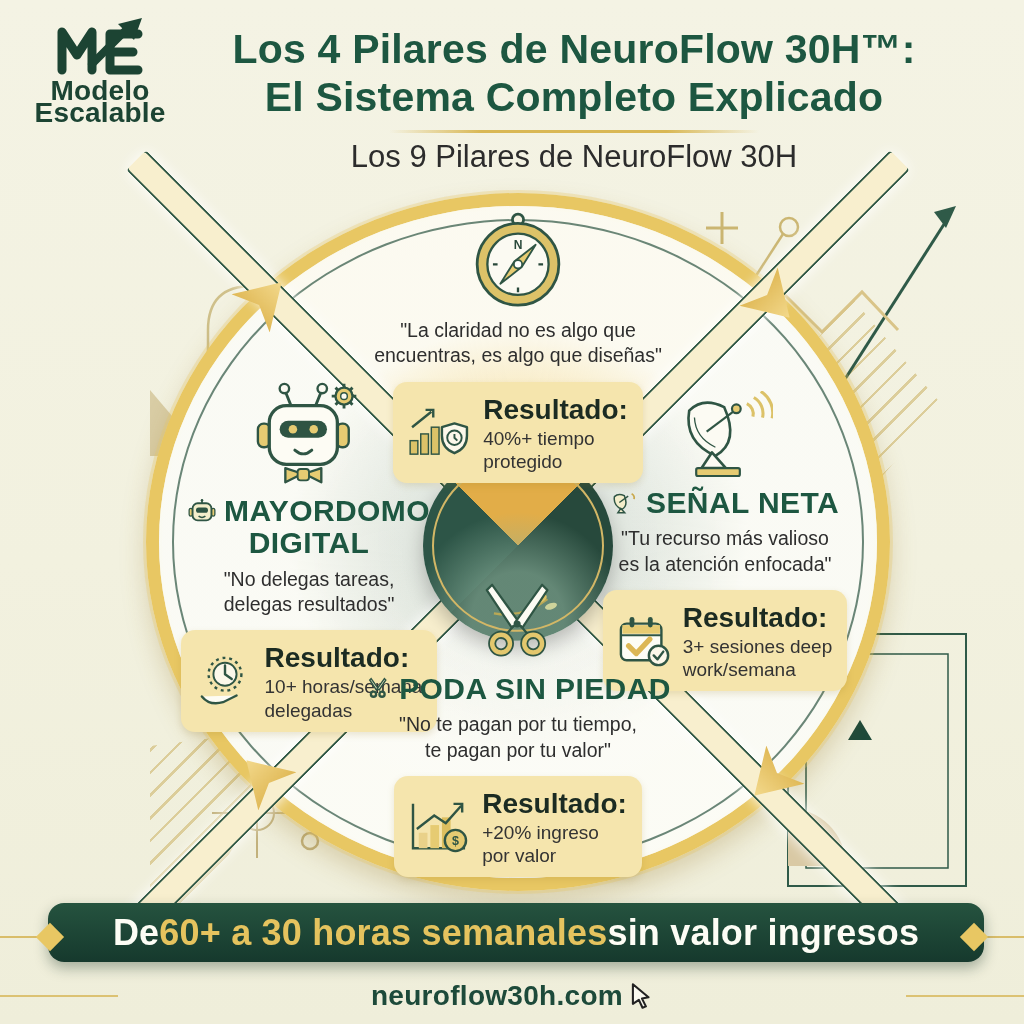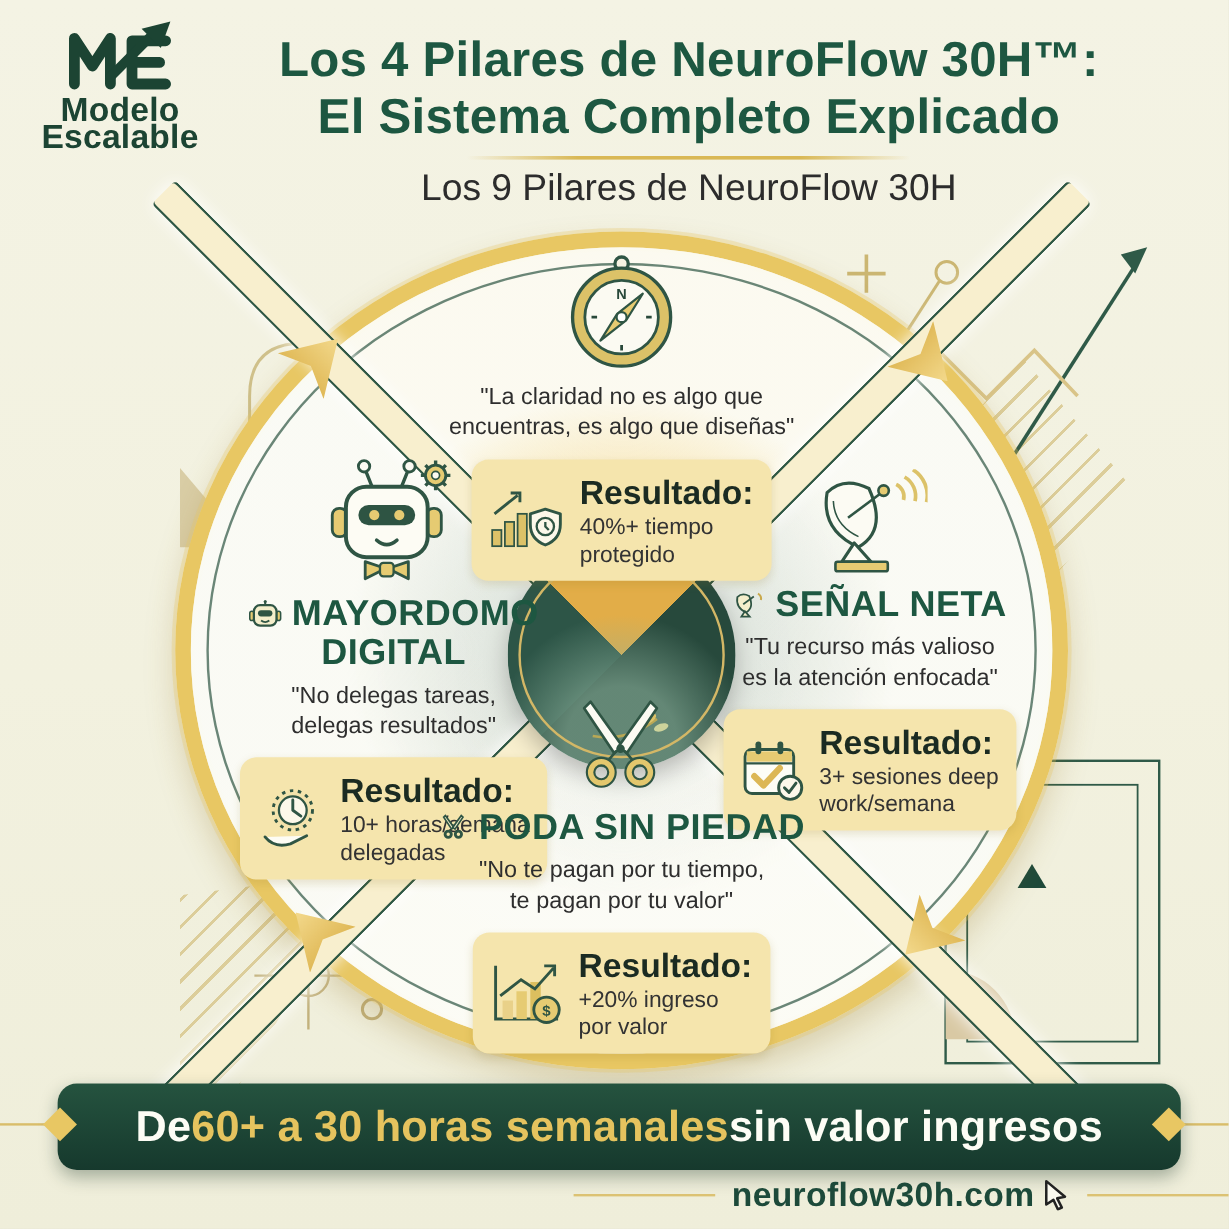--- a/index.html
+++ b/index.html
@@ -45,43 +45,43 @@
        clip-path:polygon(50% 0,100% 88%,50% 64%,0 88%);
        filter:drop-shadow(0 2px 2px rgba(120,90,20,.35));}
   .ah-ne{left:599px;top:82px;transform:rotate(135deg);}
   .ah-se{left:599px;top:560px;transform:rotate(225deg);}
   .ah-sw{left:91px;top:560px;transform:rotate(315deg);}
   .ah-nw{left:91px;top:82px;transform:rotate(45deg);}
   
   .quad{position:absolute;text-align:center;z-index:7;}
   .q-north{left:180px;top:10px;width:384px;}
   .q-east{left:434px;top:198px;width:290px;}
-  .q-west{left:31px;top:188px;width:302px;}
+  .q-west{left:12px;top:188px;width:302px;}
   .q-south{left:186px;top:390px;width:372px;}
   .q-title{display:flex;align-items:center;justify-content:center;gap:8px;
            font-size:30px;font-weight:bold;color:#1d5741;letter-spacing:.4px;margin-top:4px;line-height:1.08;}
   .q-title-sub{font-size:30px;font-weight:bold;color:#1d5741;letter-spacing:.4px;line-height:1.08;}
   .q-quote{margin-top:7px;font-size:19.5px;line-height:1.3;color:#2e2e2e;}
   .resbox{display:inline-flex;align-items:center;gap:11px;margin-top:13px;padding:10px 15px;
           background:#f5e5ad;border-radius:14px;text-align:left;
           box-shadow:0 3px 7px rgba(150,120,40,.18);}
   .res-label{font-size:28px;font-weight:bold;color:#1b2b22;line-height:1.25;}
   .res-line{font-size:19px;color:#333;line-height:1.22;}
   
   .banner-rail{position:absolute;left:0;top:936px;width:1024px;height:2px;background:#d9bd6a;z-index:1;}
-  .banner{position:absolute;left:48px;top:903px;width:936px;height:72px;border-radius:16px;
+  .banner{position:absolute;left:48px;top:903px;width:936px;height:59px;border-radius:16px;
           background:linear-gradient(180deg,#25533f,#16392d);z-index:2;
           display:flex;align-items:center;justify-content:center;white-space:nowrap;
           font-size:36px;font-weight:bold;color:#fdfdf5;letter-spacing:.2px;
           box-shadow:0 6px 14px rgba(20,50,35,.35);}
   .banner .hl{color:#e5c35e;}
   .diamond{position:absolute;top:927px;width:20px;height:20px;background:#e8c763;transform:rotate(45deg);z-index:3;}
   .d-left{left:40px;} .d-right{left:964px;}
   
-  .footer{position:absolute;left:0;top:980px;width:1024px;display:flex;align-items:center;justify-content:flex-end;gap:14px;z-index:2;}
+  .footer{position:absolute;left:0;top:980px;width:1024px;display:flex;align-items:center;justify-content:space-between;gap:14px;z-index:2;}
   .f-line{width:118px;height:2px;background:#dcc273;}
   .f-url{font-size:28px;font-weight:bold;color:#1d4a3a;letter-spacing:.3px;display:flex;align-items:center;gap:8px;}
 </style>
 </head>
 <body>
 
 <div class="stage">
 
   <div class="hatch hatch-tr"></div>
   <div class="hatch hatch-bl"></div>

